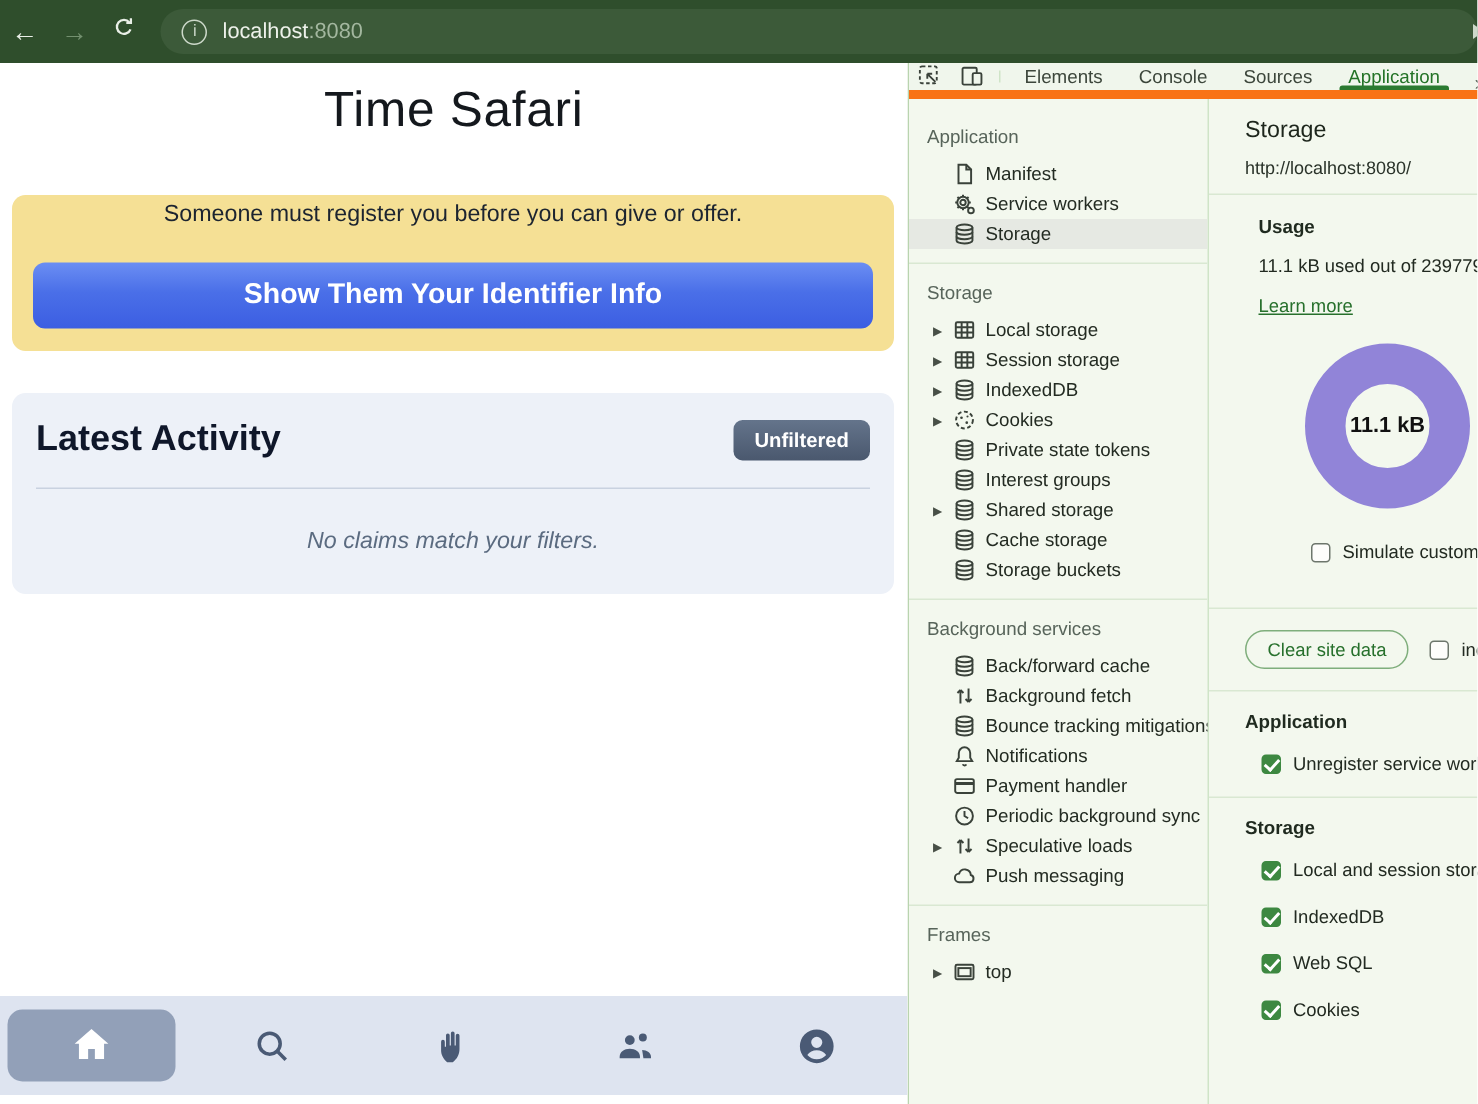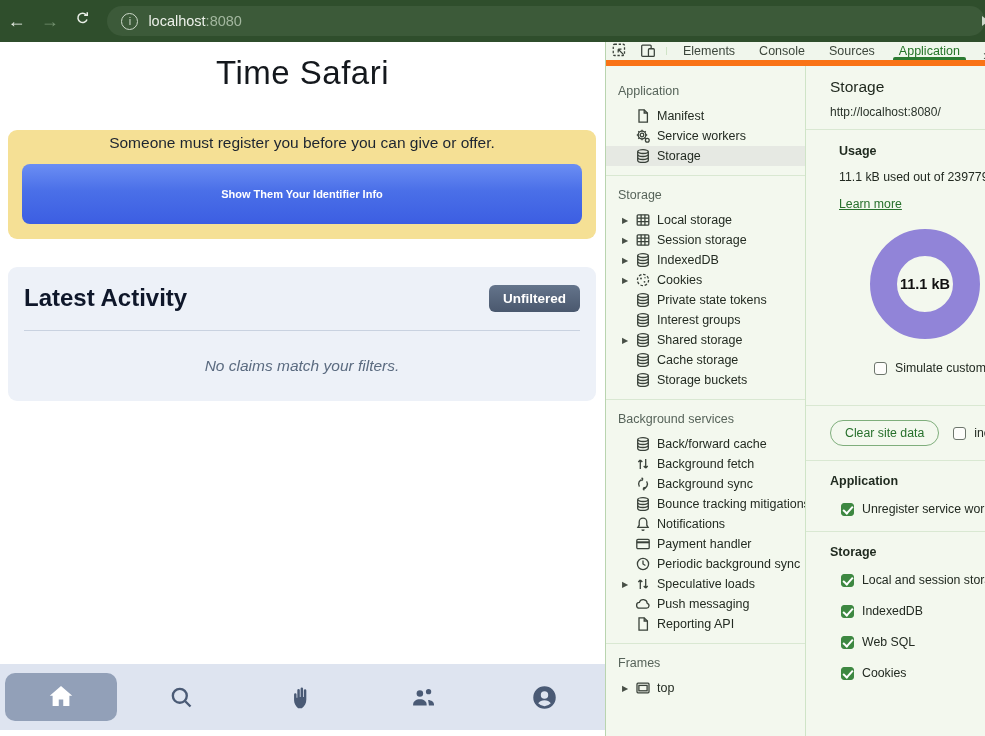--- a/index.html
+++ b/index.html
@@ -30,23 +30,23 @@
   .url .port { color:#a3b79f; }
   .toolbar-edge-glyph { position:absolute; right:-4px; top:16px; width:0; height:0;
     border-left:7px solid #cdd9ca; border-top:5px solid transparent; border-bottom:5px solid transparent; }
 
   
   .content { flex:1; display:flex; min-height:0; }
   .page { width:605px; background:#fff; position:relative; overflow:hidden; }
   .page h1 { text-align:center; font-size:33px; font-weight:500; color:#14181d; margin-top:12px; letter-spacing:.5px; }
   .alert { margin:38px 9px 0 8px; background:#f5e095; border-radius:9px; padding:4px 14px 15px; }
   .alert-msg { text-align:center; font-size:15.5px; color:#1c2430; }
-  .alert-btn { display:block; width:100%; margin-top:12px; height:60px; border:none; border-radius:8px;
+  .alert-btn { display:block; width:100%; margin-top:23px; height:44px; border:none; border-radius:8px;
     background:linear-gradient(180deg,#6b8ef3 0%,#4a6fe8 45%,#3c5ee2 100%);
-    color:#fff; font-weight:bold; font-size:11px; font-family:inherit; cursor:pointer; }
+    color:#fff; font-weight:bold; font-size:19px; font-family:inherit; cursor:pointer; }
   .card { margin:28px 9px 0 8px; background:#edf1f8; border-radius:9px; padding:17px 16px 26px; }
   .card-head { display:flex; justify-content:space-between; align-items:center; }
   .card-title { font-size:24px; font-weight:bold; color:#0f172a; }
   .filter-btn { background:linear-gradient(180deg,#64748b,#4a586e); color:#fff; border:none;
     border-radius:6px; font-size:13.5px; font-weight:bold; padding:6px 14px; font-family:inherit; }
   .card-divider { border:none; border-top:1px solid #c9d2e0; margin:18px 0 0; }
   .empty-msg { text-align:center; font-style:italic; font-size:15.5px; color:#5b6b80; margin-top:26px; }
 
   .bottom-nav { position:absolute; left:0; right:0; bottom:6px; height:66px; background:#dee4f0;
     display:flex; }
@@ -375,30 +375,20 @@
                     <path d="M5.3 13V4M5.3 4 3.3 6M5.3 4l2 2"></path>
                     <path d="M10.7 3v9M10.7 12l-2-2M10.7 12l2-2"></path>
                   </svg>
                 </span>
                 <span class="dt-label">Background fetch</span>
               </div>
               <div class="dt-row">
                 <span class="dt-arrow"></span>
                 <span class="dt-ricon">
                   <svg viewBox="0 0 16 16">
-                    <path d="M4.4 10.6A4.7 4.7 0 0 1 8 3.3M8 3.3 6.6 1.8M8 3.3 6.5 4.7"></path>
-                    <path d="M11.6 5.4A4.7 4.7 0 0 1 8 12.7M8 12.7l1.4 1.5M8 12.7l1.5-1.4"></path>
-                  </svg>
-                </span>
-                <span class="dt-label">Background sync</span>
-              </div>
-              <div class="dt-row">
-                <span class="dt-arrow"></span>
-                <span class="dt-ricon">
-                  <svg viewBox="0 0 16 16">
                     <ellipse cx="8" cy="3.6" rx="5.3" ry="1.9"></ellipse>
                     <path d="M2.7 3.6v8.8c0 1.1 2.4 1.9 5.3 1.9s5.3-.8 5.3-1.9V3.6"></path>
                     <path d="M2.7 6.6c0 1.1 2.4 1.9 5.3 1.9s5.3-.8 5.3-1.9M2.7 9.6c0 1.1 2.4 1.9 5.3 1.9s5.3-.8 5.3-1.9"></path>
                   </svg>
                 </span>
                 <span class="dt-label">Bounce tracking mitigations</span>
               </div>
               <div class="dt-row">
                 <span class="dt-arrow"></span>
                 <span class="dt-ricon">
@@ -440,30 +430,20 @@
                 <span class="dt-label">Speculative loads</span>
               </div>
               <div class="dt-row">
                 <span class="dt-arrow"></span>
                 <span class="dt-ricon">
                   <svg viewBox="0 0 16 16">
                     <path d="M4.6 12.2a2.9 2.9 0 0 1-.2-5.8 4 4 0 0 1 7.8.9 2.5 2.5 0 0 1-.6 4.9z"></path>
                   </svg>
                 </span>
                 <span class="dt-label">Push messaging</span>
-              </div>
-              <div class="dt-row">
-                <span class="dt-arrow"></span>
-                <span class="dt-ricon">
-                  <svg viewBox="0 0 16 16">
-                    <path d="M4 1.8h5.2L12.4 5v9.2H4z"></path>
-                    <path d="M9.2 1.8V5h3.2"></path>
-                  </svg>
-                </span>
-                <span class="dt-label">Reporting API</span>
               </div>
             </div>
             <div class="dt-section">
               <div class="dt-section-title">Frames</div>
               <div class="dt-row">
                 <span class="dt-arrow">▶</span>
                 <span class="dt-ricon">
                   <svg viewBox="0 0 16 16">
                     <rect x="2" y="3.2" width="12" height="9.6" rx="1"></rect>
                     <rect x="3.9" y="5.4" width="8.2" height="5.4"></rect>

